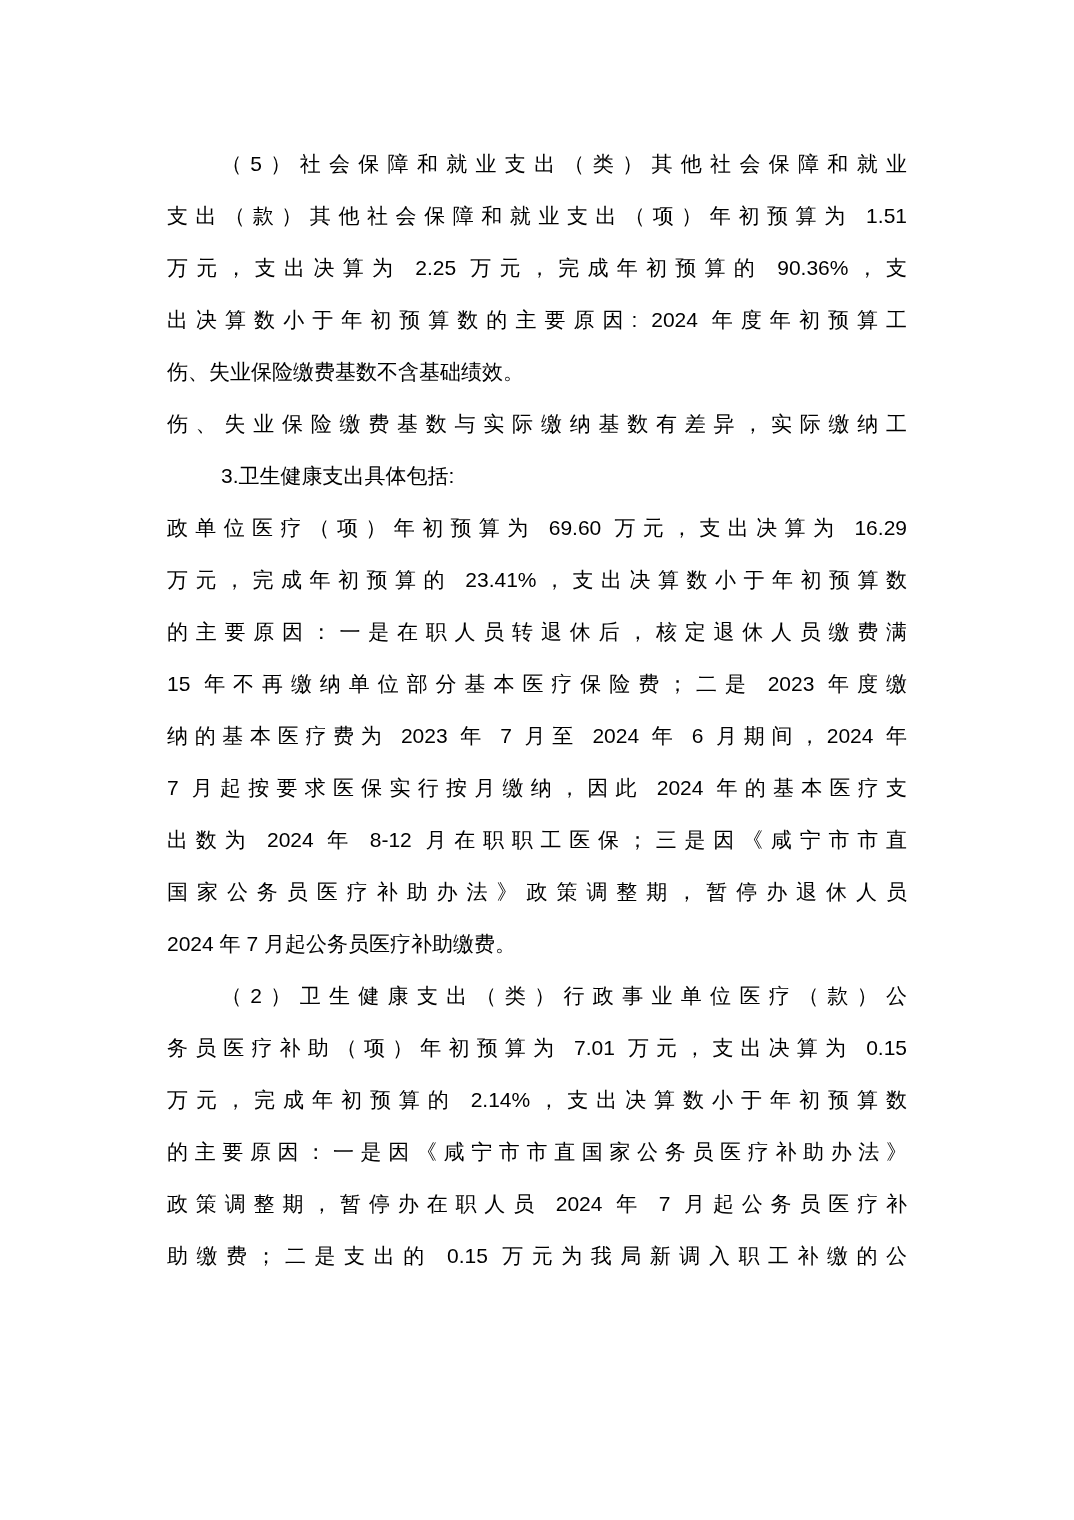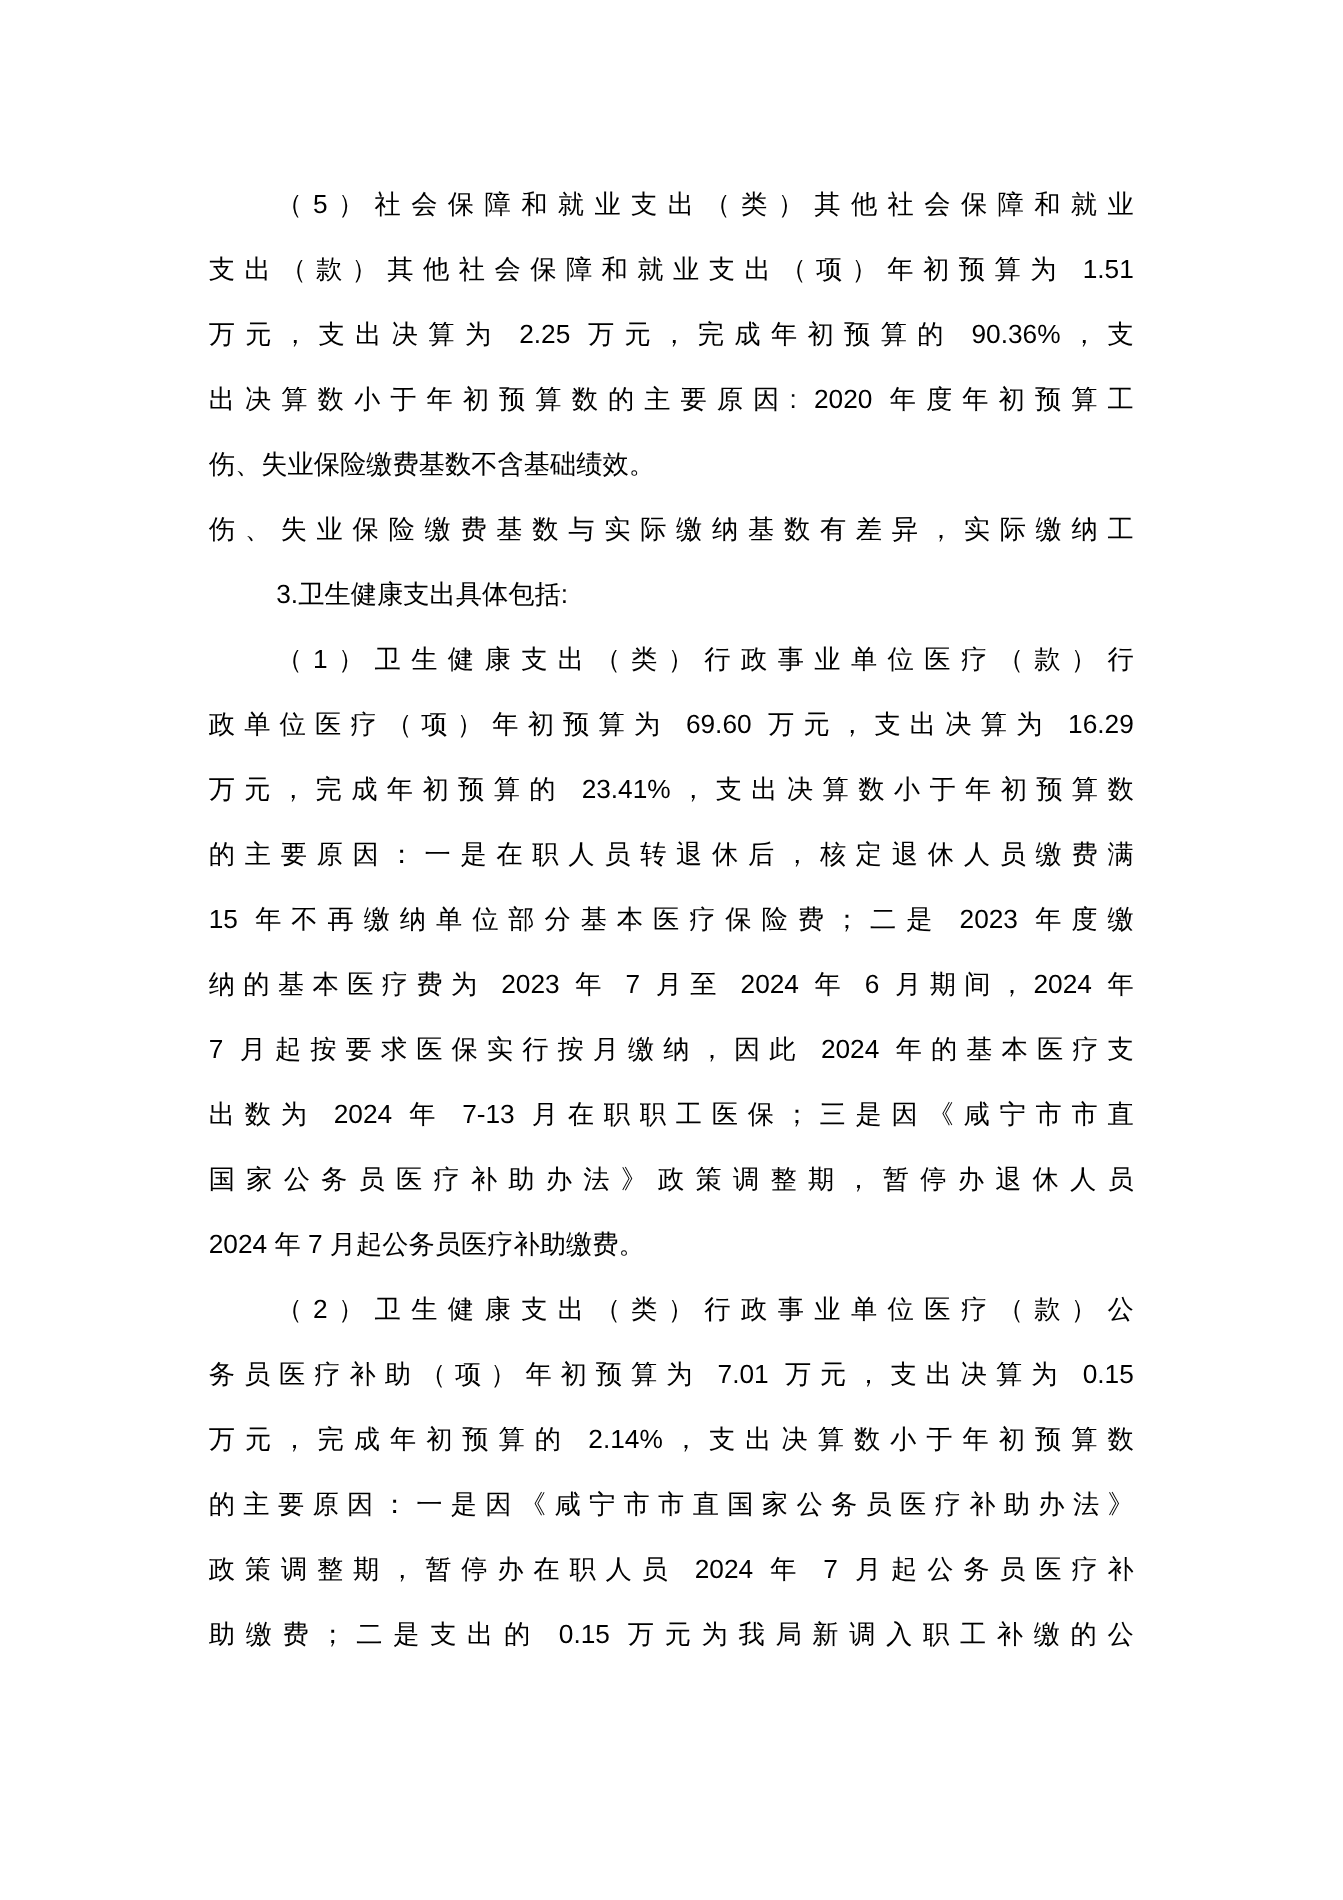--- a/index.html
+++ b/index.html
@@ -45,36 +45,35 @@
 </style>
 </head>
 <body>
 
 <div class="page" style="background: rgb(255, 255, 255); color: rgb(0, 0, 0);">
   <main class="doc" id="doc">
       <div class="paragraph">
         <div class="line first">（5）社会保障和就业支出（类）其他社会保障和就业</div>
         <div class="line">支出（款）其他社会保障和就业支出（项）年初预算为 1.51</div>
         <div class="line">万元，支出决算为 2.25 万元，完成年初预算的 90.36%，支</div>
-        <div class="line">出决算数小于年初预算数的主要原因: 2020 年度年初预算工</div>
+        <div class="line">出决算数小于年初预算数的主要原因: 2024 年度年初预算工</div>
         <div class="line last">伤、失业保险缴费基数不含基础绩效。</div>
         <div class="line">伤、失业保险缴费基数与实际缴纳基数有差异，实际缴纳工</div>
       </div>
       <div class="paragraph">
         <div class="line first last">3.卫生健康支出具体包括:</div>
       </div>
       <div class="paragraph">
-        <div class="line first">（1）卫生健康支出（类）行政事业单位医疗（款）行</div>
         <div class="line">政单位医疗（项）年初预算为 69.60 万元，支出决算为 16.29</div>
         <div class="line">万元，完成年初预算的 23.41%，支出决算数小于年初预算数</div>
         <div class="line">的主要原因：一是在职人员转退休后，核定退休人员缴费满</div>
         <div class="line">15 年不再缴纳单位部分基本医疗保险费；二是 2023 年度缴</div>
         <div class="line">纳的基本医疗费为 2023 年 7 月至 2024 年 6 月期间，2024 年</div>
         <div class="line">7 月起按要求医保实行按月缴纳，因此 2024 年的基本医疗支</div>
-        <div class="line">出数为 2024 年 7-13 月在职职工医保；三是因《咸宁市市直</div>
+        <div class="line">出数为 2024 年 8-12 月在职职工医保；三是因《咸宁市市直</div>
         <div class="line">国家公务员医疗补助办法》政策调整期，暂停办退休人员</div>
         <div class="line last">2024 年 7 月起公务员医疗补助缴费。</div>
       </div>
       <div class="paragraph">
         <div class="line first">（2）卫生健康支出（类）行政事业单位医疗（款）公</div>
         <div class="line">务员医疗补助（项）年初预算为 7.01 万元，支出决算为 0.15</div>
         <div class="line">万元，完成年初预算的 2.14%，支出决算数小于年初预算数</div>
         <div class="line">的主要原因：一是因《咸宁市市直国家公务员医疗补助办法》</div>
         <div class="line">政策调整期，暂停办在职人员 2024 年 7 月起公务员医疗补</div>
         <div class="line">助缴费；二是支出的 0.15 万元为我局新调入职工补缴的公</div>

